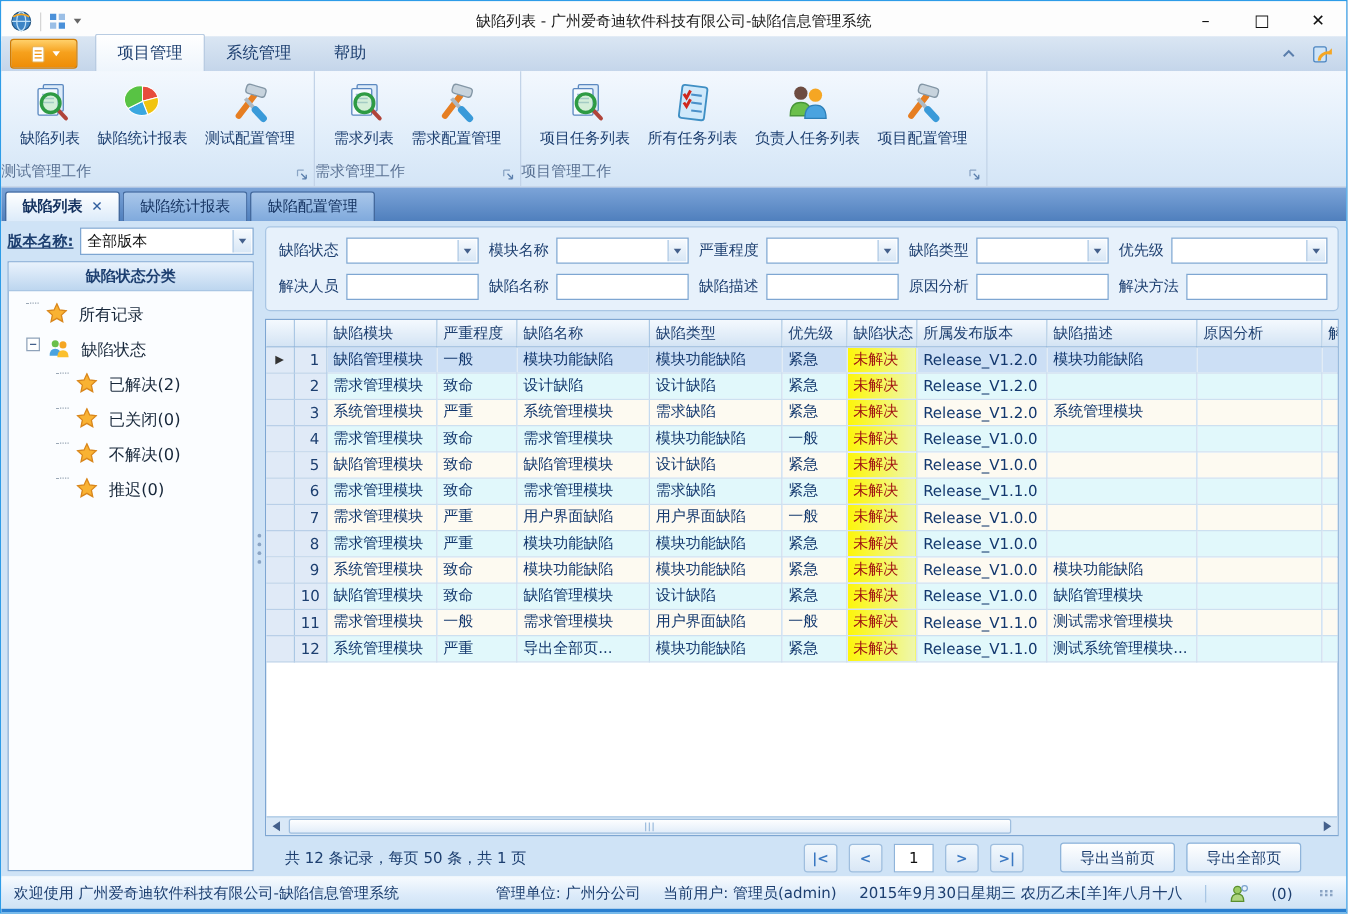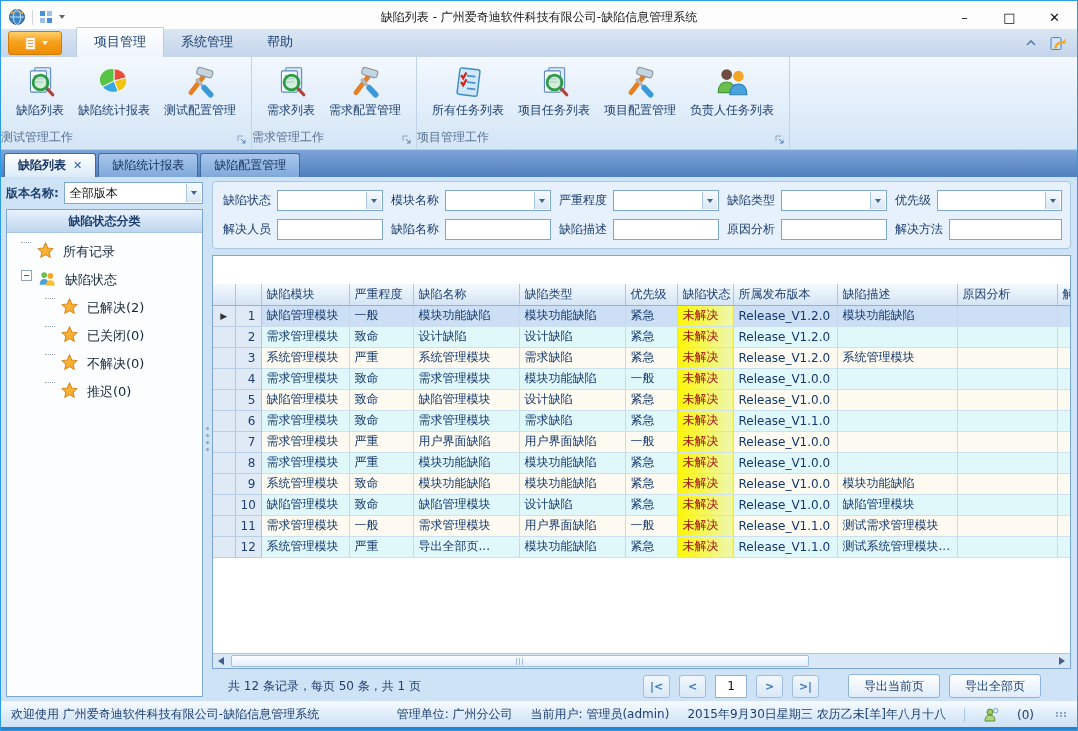--- a/index.html
+++ b/index.html
@@ -37,21 +37,21 @@
   .doctabs{position:absolute;top:149px;left:0;right:0;height:27px;background:linear-gradient(#7ca4d8,#4f7fbd);
     display:flex;align-items:flex-end;padding-left:3px;gap:2px;}
   .dtab{height:24px;display:flex;align-items:center;gap:7px;padding:0 13px;color:#12305e;font-size:12px;
     background:linear-gradient(#a9c7ea,#7fa9dc);border:1px solid #44699c;border-bottom:none;border-radius:3px 3px 0 0;}
   .dtab.active{background:linear-gradient(#ffffff,#dcebfa);font-weight:bold;}
   .dtab-close{color:#2f5d9e;font-weight:bold;font-size:11px;line-height:1;}
   
   .content{position:absolute;top:176px;left:0;right:0;bottom:29px;background:#cfe3f6;display:flex;}
   .sidebar{width:202px;display:flex;flex-direction:column;padding:4px 0 4px 5px;}
   .version-row{display:flex;align-items:center;gap:5px;margin:1px 0 5px;}
-  .version-label{font-weight:bold;white-space:nowrap;}
+  .version-label{font-weight:bold;white-space:nowrap;text-decoration:underline;}
   .combo{flex:1;height:22px;background:#fff;border:1px solid #7ea6d2;position:relative;display:flex;align-items:center;padding:0 18px 0 5px;color:#111;}
   .combo-btn{position:absolute;right:1px;top:1px;bottom:1px;width:15px;background:linear-gradient(#f6fafe,#d8e7f6);
     border-left:1px solid #a9c6e4;display:flex;align-items:center;justify-content:center;}
   .side-panel{flex:1;border:1px solid #7ea6d2;background:#fbfdff;display:flex;flex-direction:column;}
   .side-panel-header{height:23px;flex:0 0 23px;background:linear-gradient(#e9f2fc,#bdd6ef);border-bottom:1px solid #a9c6e4;
     display:flex;align-items:center;justify-content:center;font-weight:bold;color:#1d3f70;}
   .tree{padding:9px 4px;overflow:hidden;}
   .tree-item{display:flex;height:28px;gap:6px;color:#17273a;font-size:13px;}
   .tree-item .t-lbl{padding:1px 3px;white-space:nowrap;}
   .tree-item.selected .t-lbl{background:#e9e9e9;}
@@ -69,21 +69,21 @@
   .f-field{height:21px;background:#fff;border:1px solid #7ea6d2;position:relative;}
   .f-input{width:100%;height:19px;border:none;outline:none;background:transparent;font:inherit;padding:0 4px;}
   
   .toolbar-row{display:flex;align-items:center;gap:12px;margin-top:7px;padding-right:30px;}
   .btn{height:24px;background:linear-gradient(#ffffff,#e0ecf9);border:1px solid #8fb4da;border-radius:3px;
     color:#1d3f70;display:flex;align-items:center;justify-content:center;padding:0 15px;white-space:nowrap;cursor:default;}
   .project-title{font-weight:bold;color:#000;font-size:13px;margin-left:4px;}
   .spacer{flex:1;}
   
   .table-wrap{margin-top:6px;flex:1;border:1px solid #7ea6d2;background:#fff;position:relative;overflow:hidden;}
-  table.grid{border-collapse:collapse;table-layout:fixed;width:100%;margin-top:28px;}
+  table.grid{border-collapse:collapse;table-layout:fixed;width:100%;}
   .grid th{height:21px;background:linear-gradient(#f4f9fe,#d4e4f4);border-right:1px solid #aac7e4;border-bottom:1px solid #8fb4da;
     font-weight:normal;color:#1d3f70;text-align:left;padding:0 5px;white-space:nowrap;overflow:hidden;font-size:12px;}
   .grid td{height:21px;border-right:1px solid #c6daee;border-bottom:1px solid #cde0f0;padding:0 5px;
     white-space:nowrap;overflow:hidden;color:#13386e;font-size:12px;}
   .row-odd td{background:#fdfaf1;}
   .row-even td{background:#e1f8fb;}
   .row-sel td{background:#ccdff5;}
   td.c-ind,td.c-num{background:#e0eaf7 !important;border-right-color:#aac7e4;border-bottom-color:#b9cfe8;}
   td.c-num{text-align:right;color:#1d3f70;}
   td.c-ind{text-align:center;padding:0;}
@@ -248,65 +248,65 @@
         <div class="group-label">需求管理工作</div>
         <span class="launcher"><svg width="10" height="10" viewBox="0 0 10 10">
             <path d="M1 1 H6 M1 1 V6" stroke="#8aa4c4" fill="none"></path>
             <path d="M4 4 L8 8 M8 8 V4.8 M8 8 H4.8" stroke="#5a7eac" fill="none"></path>
           </svg></span>
       </div>
       <div class="ribbon-group">
         <div class="ribbon-btn">
           <span class="icon-inline">
             <svg viewBox="0 0 32 32">
-              <rect x="7" y="3.5" width="19" height="25" rx="2" fill="#cfe9fb" stroke="#3f8fc4" stroke-width="1.4" transform="rotate(7 16 16)"></rect>
-              <line x1="15" y1="10" x2="23" y2="11" stroke="#4a90c9" stroke-width="1.6"></line>
-              <line x1="15" y1="16" x2="23" y2="17" stroke="#4a90c9" stroke-width="1.6"></line>
-              <line x1="15" y1="22" x2="23" y2="23" stroke="#4a90c9" stroke-width="1.6"></line>
-              <path d="M9.5 9.5 l2 3 l3 -5.5" stroke="#d0281e" stroke-width="2.2" fill="none"></path>
-              <path d="M9.5 16 l2 3 l3 -5.5" stroke="#d0281e" stroke-width="2.2" fill="none"></path>
-            </svg>
-          </span>
-          <span class="rb-lbl">所有任务列表</span>
-        </div>
-        <div class="ribbon-btn">
-          <span class="icon-inline">
-            <svg viewBox="0 0 32 32">
               <rect x="11" y="2.5" width="15" height="20" rx="1" fill="#dcebf9" stroke="#5b88c0"></rect>
               <rect x="7" y="5.5" width="15" height="20" rx="1" fill="#f5faff" stroke="#5b88c0"></rect>
               <line x1="10" y1="10" x2="19" y2="10" stroke="#9dbbd9"></line>
               <line x1="10" y1="13" x2="19" y2="13" stroke="#9dbbd9"></line>
               <line x1="10" y1="16" x2="19" y2="16" stroke="#9dbbd9"></line>
               <line x1="22" y1="21.5" x2="28" y2="28" stroke="#b0443a" stroke-width="3" stroke-linecap="round"></line>
               <circle cx="16.5" cy="16.5" r="7" fill="rgba(170,225,170,0.45)" stroke="#2e9b44" stroke-width="2.6"></circle>
             </svg>
           </span>
           <span class="rb-lbl">项目任务列表</span>
         </div>
         <div class="ribbon-btn">
           <span class="icon-inline">
             <svg viewBox="0 0 32 32">
+              <rect x="7" y="3.5" width="19" height="25" rx="2" fill="#cfe9fb" stroke="#3f8fc4" stroke-width="1.4" transform="rotate(7 16 16)"></rect>
+              <line x1="15" y1="10" x2="23" y2="11" stroke="#4a90c9" stroke-width="1.6"></line>
+              <line x1="15" y1="16" x2="23" y2="17" stroke="#4a90c9" stroke-width="1.6"></line>
+              <line x1="15" y1="22" x2="23" y2="23" stroke="#4a90c9" stroke-width="1.6"></line>
+              <path d="M9.5 9.5 l2 3 l3 -5.5" stroke="#d0281e" stroke-width="2.2" fill="none"></path>
+              <path d="M9.5 16 l2 3 l3 -5.5" stroke="#d0281e" stroke-width="2.2" fill="none"></path>
+            </svg>
+          </span>
+          <span class="rb-lbl">所有任务列表</span>
+        </div>
+        <div class="ribbon-btn">
+          <span class="icon-inline">
+            <svg viewBox="0 0 32 32">
+              <circle cx="11" cy="9" r="5" fill="#6d4c41"></circle>
+              <path d="M3 26 q0 -10 8 -10 q8 0 8 10 Z" fill="#6abf4b" stroke="#47953a"></path>
+              <circle cx="22" cy="10.5" r="5" fill="#f5a623"></circle>
+              <path d="M14 28 q0 -10 8 -10 q8 0 8 10 Z" fill="#4aa3df" stroke="#2d7fb8"></path>
+            </svg>
+          </span>
+          <span class="rb-lbl">负责人任务列表</span>
+        </div>
+        <div class="ribbon-btn">
+          <span class="icon-inline">
+            <svg viewBox="0 0 32 32">
               <line x1="19" y1="11" x2="7.5" y2="26" stroke="#e67e22" stroke-width="4.6" stroke-linecap="round"></line>
               <rect x="13" y="3.5" width="15" height="7" rx="2.5" fill="#c7d3dd" stroke="#8497a6" transform="rotate(16 20 7)"></rect>
               <line x1="12.5" y1="13" x2="21" y2="22.5" stroke="#aeb9c2" stroke-width="3"></line>
               <line x1="20" y1="21.5" x2="26" y2="28" stroke="#3a9ad9" stroke-width="5.4" stroke-linecap="round"></line>
             </svg>
           </span>
           <span class="rb-lbl">项目配置管理</span>
-        </div>
-        <div class="ribbon-btn">
-          <span class="icon-inline">
-            <svg viewBox="0 0 32 32">
-              <circle cx="11" cy="9" r="5" fill="#6d4c41"></circle>
-              <path d="M3 26 q0 -10 8 -10 q8 0 8 10 Z" fill="#6abf4b" stroke="#47953a"></path>
-              <circle cx="22" cy="10.5" r="5" fill="#f5a623"></circle>
-              <path d="M14 28 q0 -10 8 -10 q8 0 8 10 Z" fill="#4aa3df" stroke="#2d7fb8"></path>
-            </svg>
-          </span>
-          <span class="rb-lbl">负责人任务列表</span>
         </div>
         <div class="group-label">项目管理工作</div>
         <span class="launcher"><svg width="10" height="10" viewBox="0 0 10 10">
             <path d="M1 1 H6 M1 1 V6" stroke="#8aa4c4" fill="none"></path>
             <path d="M4 4 L8 8 M8 8 V4.8 M8 8 H4.8" stroke="#5a7eac" fill="none"></path>
           </svg></span>
       </div>
     </div>
 
   <div class="doctabs" id="doctabs">

